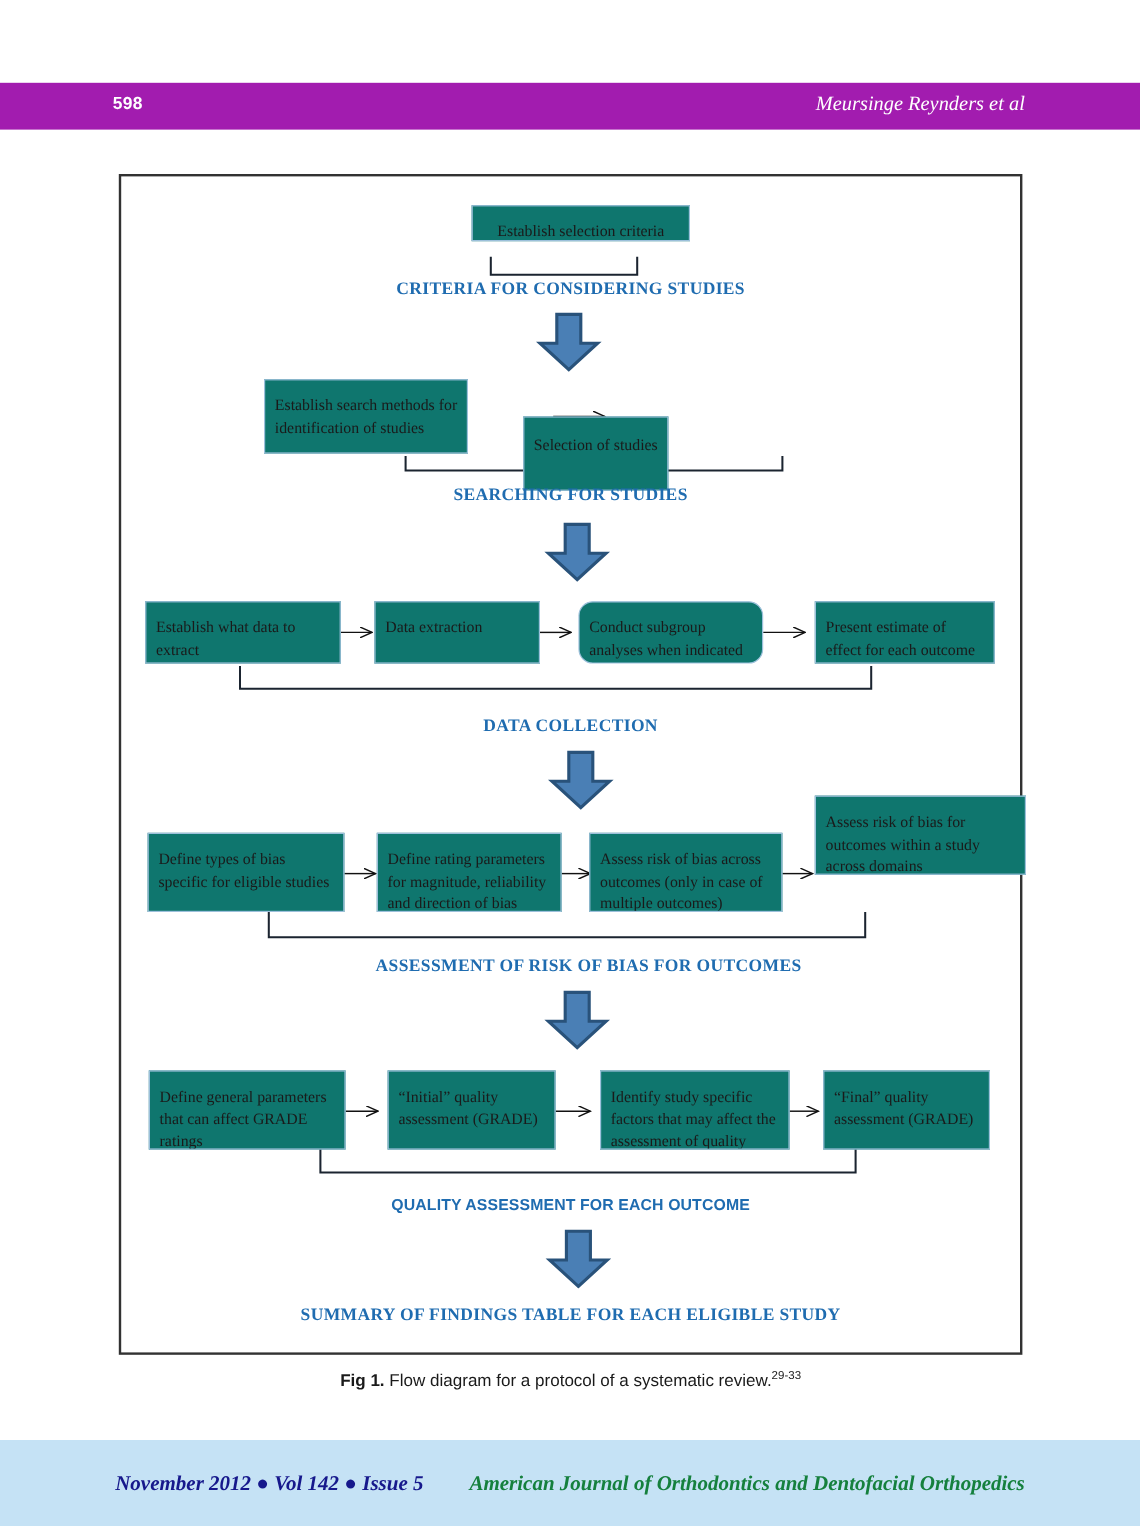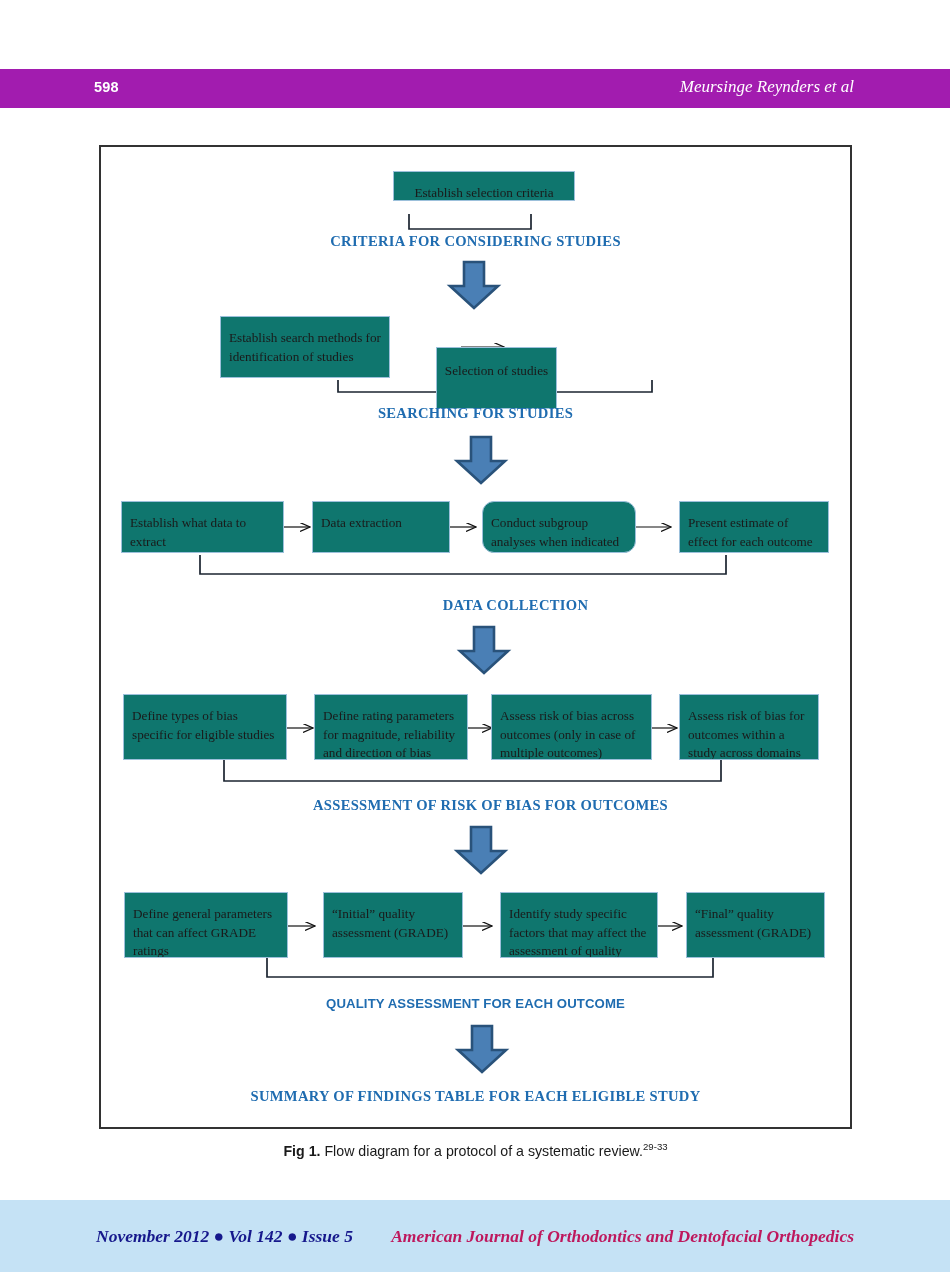--- a/index.html
+++ b/index.html
@@ -125,21 +125,21 @@
     color: #16188c;
     font-family: "Liberation Serif", "DejaVu Serif", serif;
     font-style: italic;
     font-weight: bold;
     font-size: 17.5px;
     white-space: nowrap;
   }
   .footer-band .journal-title {
     position: absolute;
     right: 96px; top: 26px;
-    color: #be185d;
+    color: #15803d;
     font-family: "Liberation Serif", "DejaVu Serif", serif;
     font-style: italic;
     font-weight: bold;
     font-size: 17.5px;
     white-space: nowrap;
   }
 </style>
 </head>
 <body>
 
@@ -221,40 +221,40 @@
     <div class="fbox" style="left:211px; top:354px; width:138px; height:52px;">
       <span>Data extraction</span>
     </div>
     <div class="fbox" style="left:381px; top:354px; width:154px; height:52px;border-radius:12px;">
       <span>Conduct subgroup analyses when indicated</span>
     </div>
     <div class="fbox" style="left:578px; top:354px; width:150px; height:52px;">
       <span>Present estimate of effect for each outcome</span>
     </div>
 
-    <div class="section-label serif" style="left:0; top:450px; width:749px;margin-left:40px;">
+    <div class="section-label serif" style="left:0; top:450px; width:749px;">
       <span>DATA COLLECTION</span>
     </div>
 
     <div class="blockarrow" style="left:355px; top:478px; width:56px; height:50px;">
       <svg viewBox="0 0 56 50" width="56" height="50" xmlns="http://www.w3.org/2000/svg">
         <polygon points="18,2 38,2 38,26 52,26 28,48 4,26 18,26" fill="#4a7fb5" stroke="#29527a" stroke-width="2.6" stroke-linejoin="miter"></polygon>
       </svg>
     </div>
 
     <div class="fbox" style="left:22px; top:547px; width:164px; height:66px;">
       <span>Define types of bias specific for eligible studies</span>
     </div>
     <div class="fbox" style="left:213px; top:547px; width:154px; height:66px;">
       <span>Define rating parameters for magnitude, reliability and direction of bias</span>
     </div>
     <div class="fbox" style="left:390px; top:547px; width:161px; height:66px;">
       <span>Assess risk of bias across outcomes (only in case of multiple outcomes)</span>
     </div>
-    <div class="fbox" style="left:578px; top:547px; width:140px; height:66px;">
+    <div class="fbox" style="left:578px; top:516px; width:176px; height:66px;">
       <span>Assess risk of bias for outcomes within a study across domains</span>
     </div>
 
     <div class="section-label serif" style="left:0; top:650px; width:749px;margin-left:15px;">
       <span>ASSESSMENT OF RISK OF BIAS FOR OUTCOMES</span>
     </div>
 
     <div class="blockarrow" style="left:352px; top:678px; width:56px; height:50px;">
       <svg viewBox="0 0 56 50" width="56" height="50" xmlns="http://www.w3.org/2000/svg">
         <polygon points="18,2 38,2 38,26 52,26 28,48 4,26 18,26" fill="#4a7fb5" stroke="#29527a" stroke-width="2.6" stroke-linejoin="miter"></polygon>

